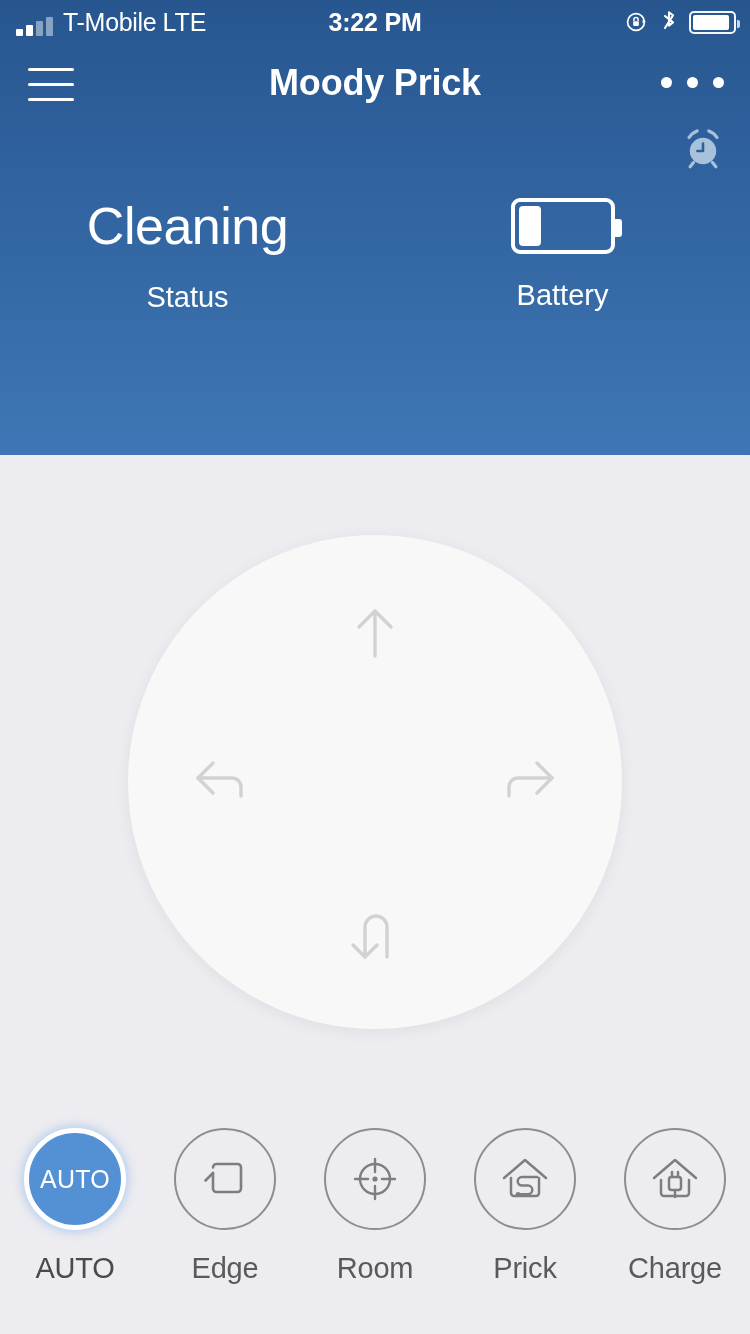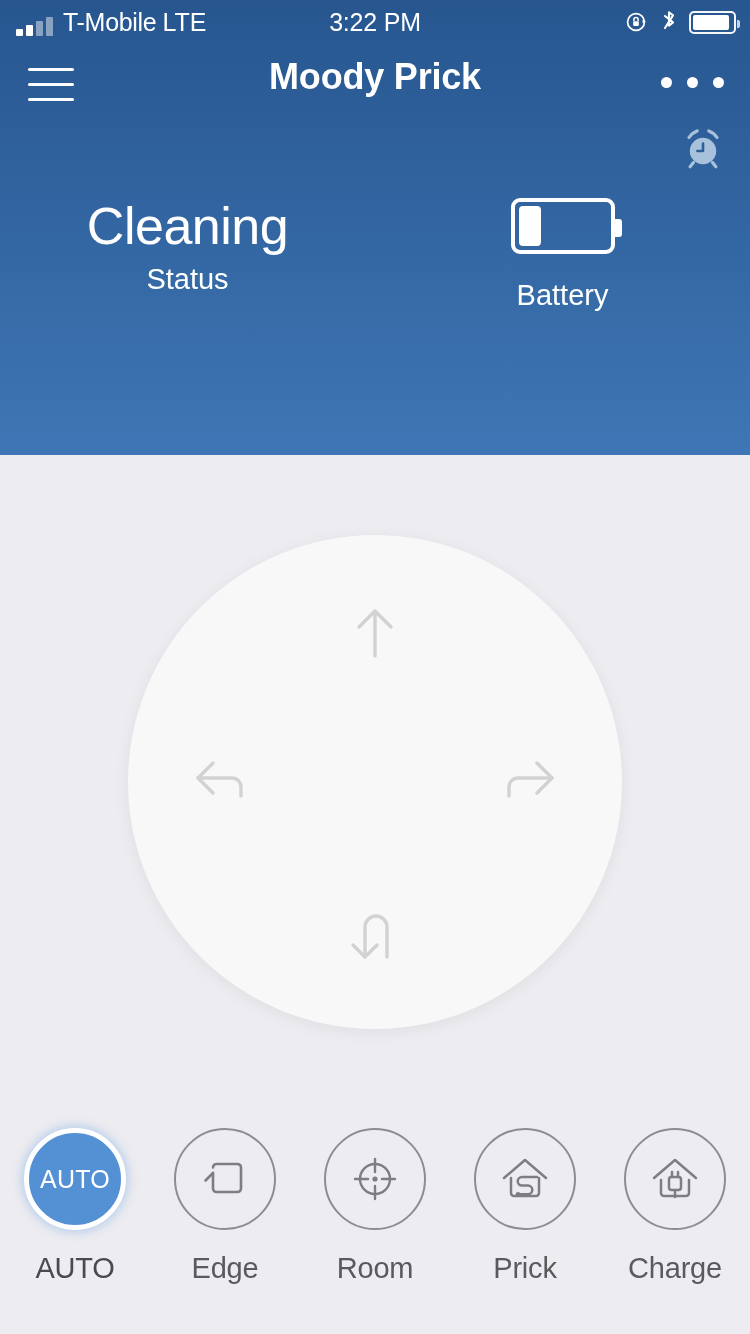--- a/index.html
+++ b/index.html
@@ -65,21 +65,21 @@
   .lte {
     font-size: 25px;
     margin-left: 6px;
     line-height: 28px;
   }
   .sb-time {
     position: absolute;
     left: 0; right: 0; top: 8px;
     text-align: center;
     font-size: 25px;
-    font-weight: normal;
+    font-weight: bold;
     line-height: 28px;
     letter-spacing: -0.2px;
   }
   .sb-right {
     position: absolute;
     right: 14px; top: 9px;
     display: flex;
     align-items: center;
     gap: 12px;
     height: 26px;
@@ -125,21 +125,21 @@
     width: 46px; height: 3px;
     background: #ffffff;
     border-radius: 2px;
   }
   .hamburger span:nth-child(1) { top: 2px; }
   .hamburger span:nth-child(2) { top: 17px; }
   .hamburger span:nth-child(3) { top: 32px; }
 
   .nav-title {
     position: absolute;
-    left: 0; right: 0; top: 12px;
+    left: 0; right: 0; top: 18px;
     text-align: center;
     color: #ffffff;
     font-size: 36px;
     font-weight: bold;
     letter-spacing: -0.2px;
   }
 
   .more-dots {
     position: absolute;
     right: 26px; top: 33px;
@@ -180,20 +180,21 @@
     color: #ffffff;
     font-size: 52px;
     line-height: 72px;
     letter-spacing: -0.5px;
     white-space: nowrap;
   }
   .hero-label {
     color: #ffffff;
     font-size: 29px;
     line-height: 34px;
+    margin-top: 18px;
   }
 
   .batt-big {
     position: relative;
     width: 104px; height: 56px;
     margin: 8px auto 0;
     border: 4px solid #ffffff;
     border-radius: 9px;
     padding: 4px;
   }

